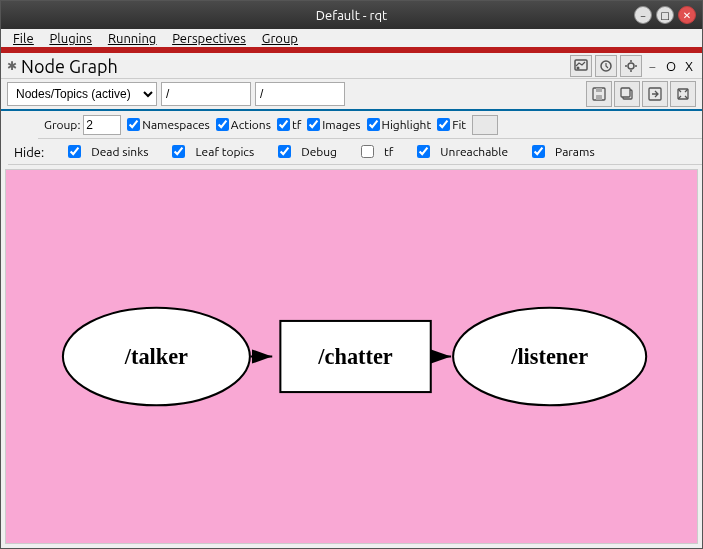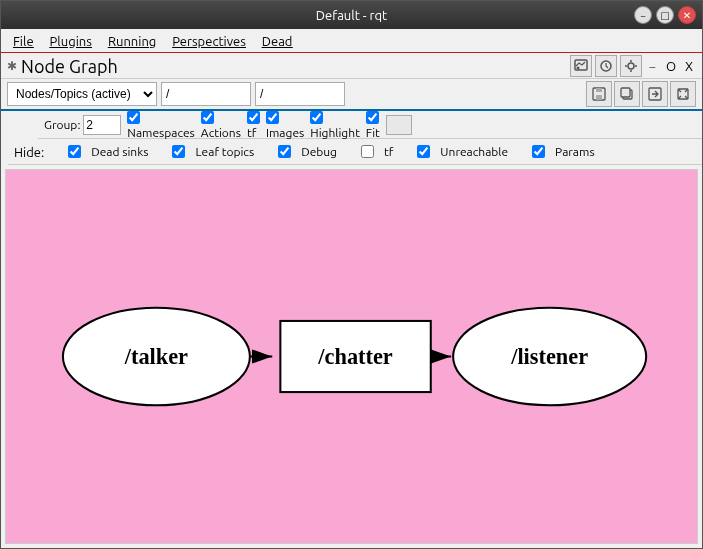--- a/index.html
+++ b/index.html
@@ -57,21 +57,21 @@
     }
     .btn-minimize { background: #e0e0e0; }
     .btn-maximize { background: #e0e0e0; }
     .btn-close { background: #e05050; border-color: #c04040; color: #fff; }
     .menubar {
       background: #f0f0f0;
       height: 24px;
       display: flex;
       align-items: center;
       padding: 0 4px;
-      border-bottom: 1px solid #b91c1c;
+      border-bottom: 6px solid #b91c1c;
     }
     .menu-item {
       padding: 2px 8px;
       cursor: pointer;
       font-size: 13px;
       color: #000;
       text-decoration: underline;
     }
     .menu-item span { text-decoration: underline; }
     .subbar {
@@ -156,24 +156,23 @@
       align-items: center;
       padding: 0 6px;
       border-bottom: 1px solid #ccc;
       gap: 6px;
       flex-wrap: nowrap;
       margin-left: 37px;
     }
     .options-bar label {
       font-size: 12px;
       display: flex;
-      align-items: flex-start;
+      align-items: flex-end;
       gap: 2px;
       cursor: pointer;
-      flex-direction: column;
     }
     .options-bar input[type=checkbox] {
       width: 13px;
       height: 13px;
     }
     .group-field {
       display: flex;
       align-items: center;
       gap: 3px;
       font-size: 12px;
@@ -253,21 +252,21 @@
     <div class="menu-item">
       <span>Plugins</span>
     </div>
     <div class="menu-item">
       <span>Running</span>
     </div>
     <div class="menu-item">
       <span>Perspectives</span>
     </div>
     <div class="menu-item">
-      <span>Dead</span>
+      <span>Group</span>
     </div>
   </div>
 
   <div class="subbar">
     <span style="font-size:12px; margin-right:4px; color:#666;">✱</span>
     <span class="subbar-title">Node Graph</span>
     <div class="subbar-icons">
       <div class="icon-btn">
         <svg width="14" height="14" viewBox="0 0 14 14">
             <rect x="1" y="1" width="12" height="10" rx="1" fill="none" stroke="#555" stroke-width="1.5"></rect>

